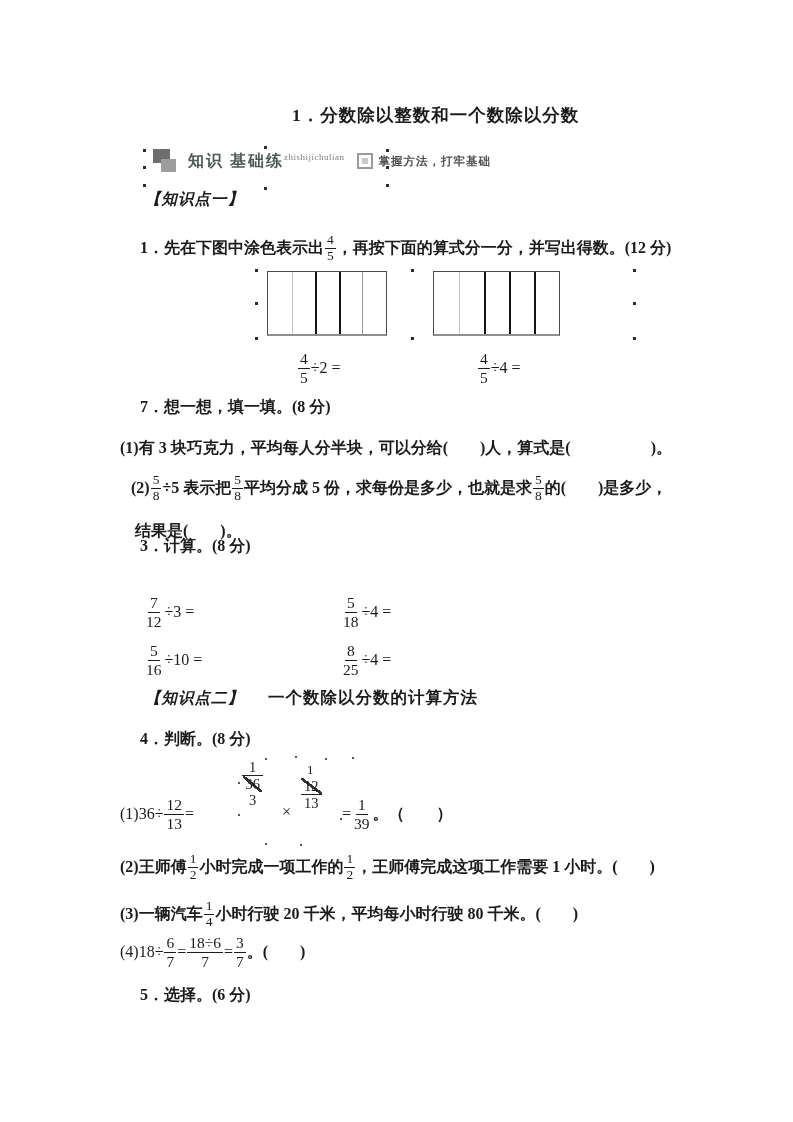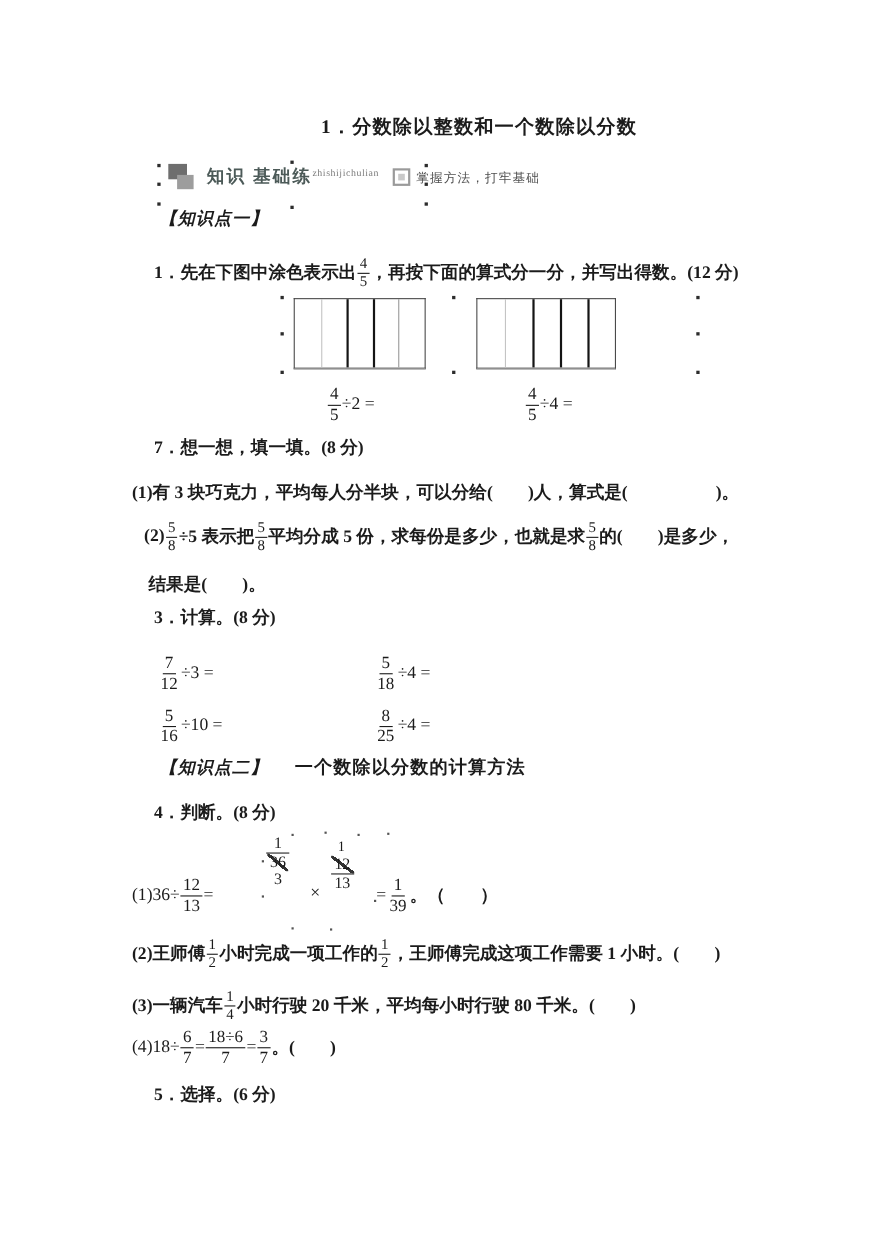--- a/index.html
+++ b/index.html
@@ -11,21 +11,21 @@
   
   .brand{position:absolute;display:flex;align-items:center;}
   .logo{position:relative;width:30px;height:30px;margin-right:6px;}
   .sq1{position:absolute;left:1px;top:3px;width:17px;height:14px;background:#6e6e6e;}
   .sq2{position:absolute;left:9px;top:13px;width:15px;height:13px;background:#9d9d9d;}
   .brandcol{display:flex;flex-direction:row;line-height:1.05;}
   .brandname{font-size:16px;letter-spacing:2px;color:#4c5a58;font-weight:600;}
   .brandpin{font-size:9px;color:#7c7c7c;letter-spacing:0.5px;}
   .tagbox{width:12px;height:12px;border:2px solid #9a9a9a;margin:0 6px 0 12px;display:flex;align-items:center;justify-content:center;}
   .tagbox-in{width:6px;height:6px;background:#c9c9c9;}
-  .tagline{font-size:11.5px;color:#4f4f4f;font-weight:400;letter-spacing:1px;}
+  .tagline{font-size:11.5px;color:#4f4f4f;font-weight:700;letter-spacing:1px;}
   
   .kp-label{font-style:italic;font-weight:bold;font-size:15.5px;letter-spacing:1px;}
   .kp-title{font-weight:bold;font-size:16.5px;margin-left:24px;letter-spacing:1px;}
   
   .frac{display:inline-flex;flex-direction:column;align-items:center;line-height:1.1;
         font-size:13.5px;font-weight:400;margin:0 1px;vertical-align:middle;}
   .frac .n{display:block;border-bottom:1px solid #1b1b1b;padding:0 2px;text-align:center;}
   .frac .d{display:block;padding:0 2px;text-align:center;}
   .frac-lg{font-size:15.5px;}
   
@@ -132,21 +132,21 @@
     <span>÷5 表示把</span>
     <span class="frac"><span class="n">5</span><span class="d">8</span></span>
     <span>平均分成 5 份，求每份是多少，也就是求</span>
     <span class="frac"><span class="n">5</span><span class="d">8</span></span>
     <span>的(　　)是多少，</span>
   </div>
   <div class="line cn" style="left:106px;top:521px;margin-left:29px;">
     <span>结果是(　　)。</span>
   </div>
 
-  <div class="line cn" style="left:140px;top:551px;">
+  <div class="line cn" style="left:140px;top:536px;">
     <span>3．计算。(8 分)</span>
   </div>
   <div class="line" style="left:143px;top:591px;height:42px;">
     <span class="frac frac-lg"><span class="n">7</span><span class="d">12</span></span>
     <span>÷3 =</span>
   </div>
   <div class="line" style="left:340px;top:591px;height:42px;">
     <span class="frac frac-lg"><span class="n">5</span><span class="d">18</span></span>
     <span>÷4 =</span>
   </div>

